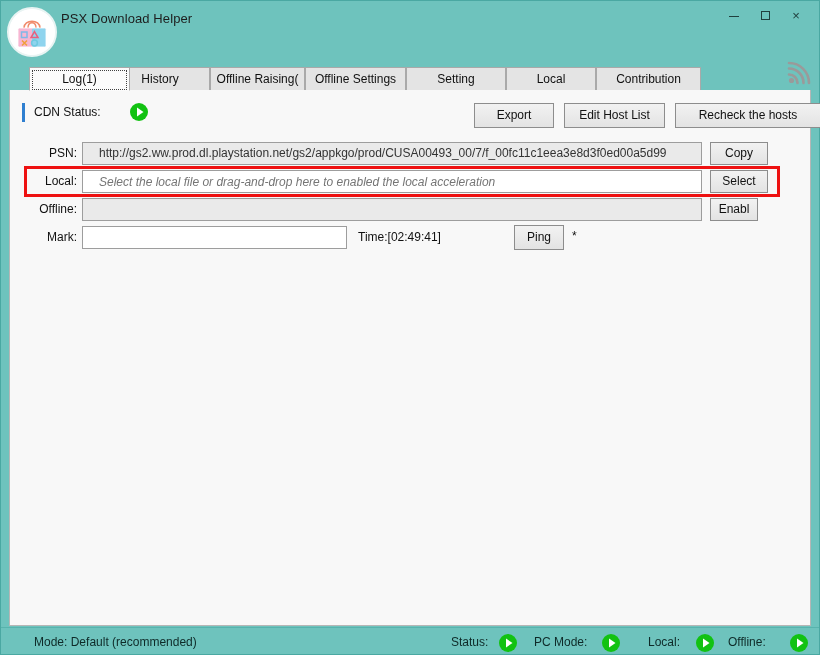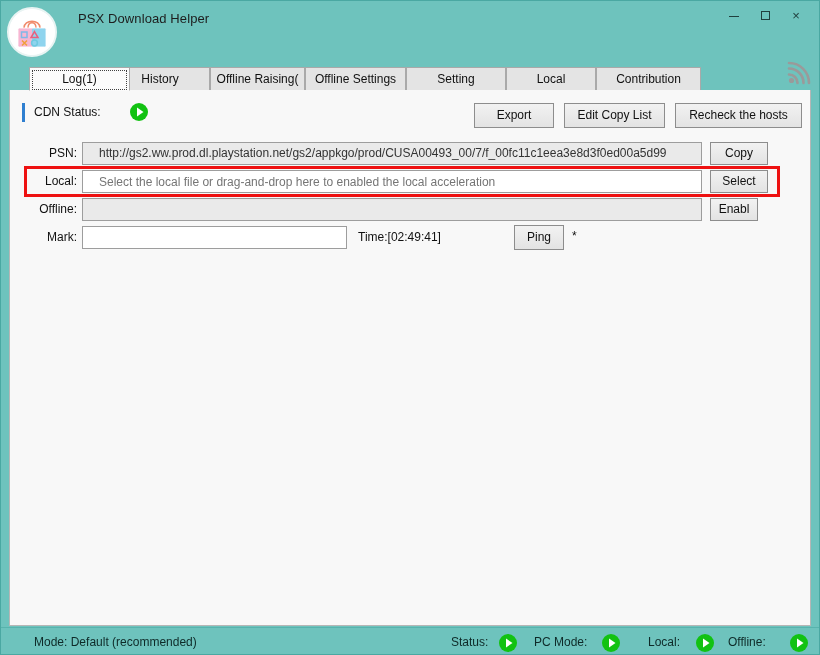--- a/index.html
+++ b/index.html
@@ -26,21 +26,21 @@
   }
   #app-icon {
     position: absolute; left: 6px; top: 6px;
     width: 50px; height: 50px;
     border-radius: 50%;
     background: #ffffff;
     border: 2px solid #e9f4f3;
     overflow: hidden;
   }
   #app-title {
-    position: absolute; left: 77px; top: 10px;
+    position: absolute; left: 60px; top: 10px;
     font-size: 13px; color: #1d1d1d;
     letter-spacing: .1px;
   }
   .wbtn {
     position: absolute; top: 4px;
     width: 26px; height: 22px;
     color: #20403e;
     font-size: 13px;
     line-height: 22px;
     text-align: center;
@@ -109,21 +109,21 @@
   .tbtn {
     position: absolute; top: 13px; height: 25px;
     background: linear-gradient(#f2f2f2, #e3e3e3);
     border: 1px solid #8d8d8d;
     font-size: 12px; color: #111;
     text-align: center; line-height: 23px;
     cursor: default;
   }
   #btn-export    { left: 464px; width: 80px; }
   #btn-edithost  { left: 554px; width: 101px; }
-  #btn-recheck   { left: 665px; width: 127px; }
+  #btn-recheck   { left: 665px; width: 146px; }
 
   
   .frow { position: absolute; left: 0; width: 100%; height: 24px; }
   #row-psn     { top: 52px; }
   #row-local   { top: 80px; }
   #row-offline { top: 108px; }
   #row-mark    { top: 136px; }
 
   .flabel {
     position: absolute; top: 4px;
@@ -139,21 +139,21 @@
     border: 1px solid #9d9d9d;
     background: #ffffff;
     font-family: "Liberation Sans", sans-serif;
     font-size: 12px; color: #111;
     padding: 0 16px;
     line-height: 21px;
     white-space: nowrap; overflow: hidden;
   }
   .finput.readonly { background: #eaeaea; color: #333; }
   #in-psn     { left: 72px; width: 620px; }
-  #in-local   { left: 72px; width: 620px; }
+  #in-local   { left: 72px; width: 620px; font-style: italic; }
   #in-offline { left: 72px; width: 620px; }
   #in-mark    { left: 72px; width: 265px; background:#ffffff; }
 
   .rbtn {
     position: absolute; top: 0; height: 23px;
     background: linear-gradient(#f2f2f2, #e3e3e3);
     border: 1px solid #8d8d8d;
     font-size: 12px; color: #111;
     text-align: center; line-height: 21px;
     overflow: hidden; white-space: nowrap;
@@ -293,21 +293,21 @@
         <svg class="play-led" viewBox="0 0 20 20">
           <circle cx="10" cy="10" r="9" fill="#12c212"></circle>
           <path d="M8 5.5 L14.5 10 L8 14.5 Z" fill="#ffffff"></path>
         </svg>
       </div>
 
       <div class="tbtn" id="btn-export">
         <span>Export</span>
       </div>
       <div class="tbtn" id="btn-edithost">
-        <span>Edit Copy List</span>
+        <span>Edit Host List</span>
       </div>
       <div class="tbtn" id="btn-recheck">
         <span>Recheck the hosts</span>
       </div>
     </div>
 
     <div class="frow" id="row-psn">
       <div class="flabel" id="lbl-psn">PSN:</div>
       <div class="finput readonly" id="in-psn">http://gs2.ww.prod.dl.playstation.net/gs2/appkgo/prod/CUSA00493_00/7/f_00fc11c1eea3e8d3f0ed00a5d99</div>
       <div class="rbtn" id="btn-copy">

